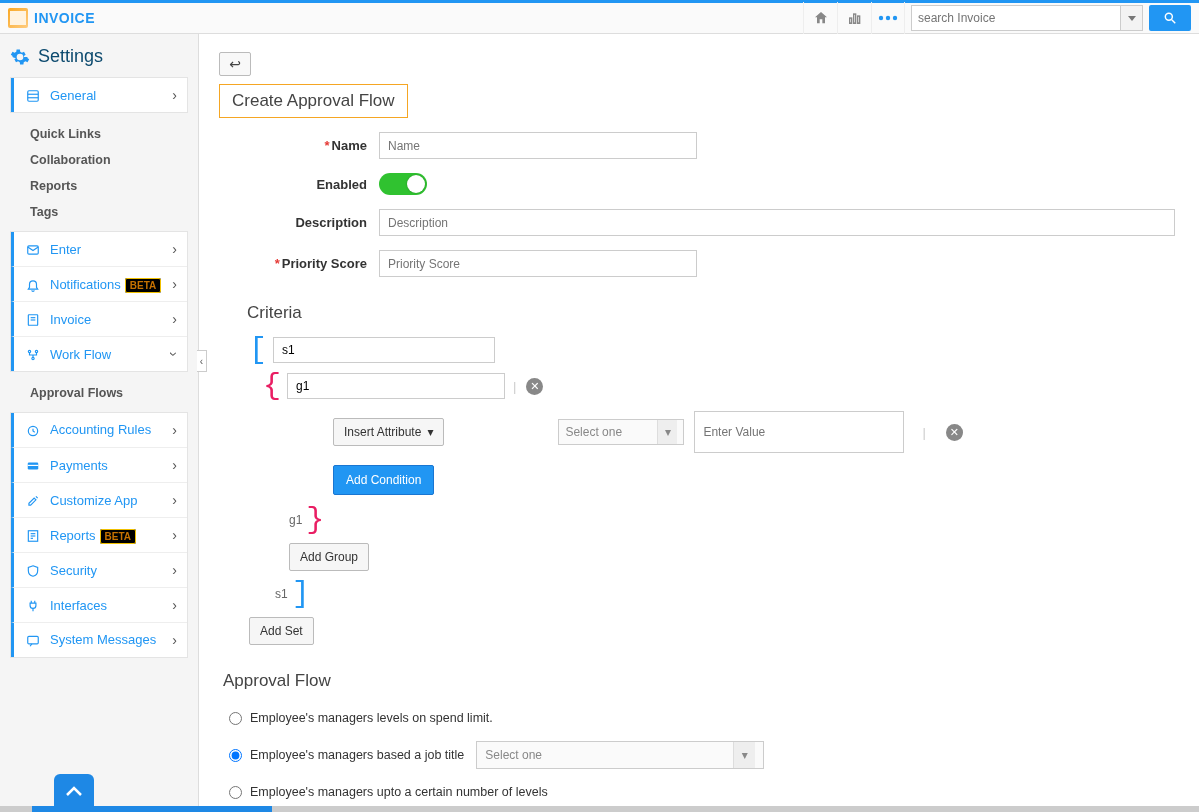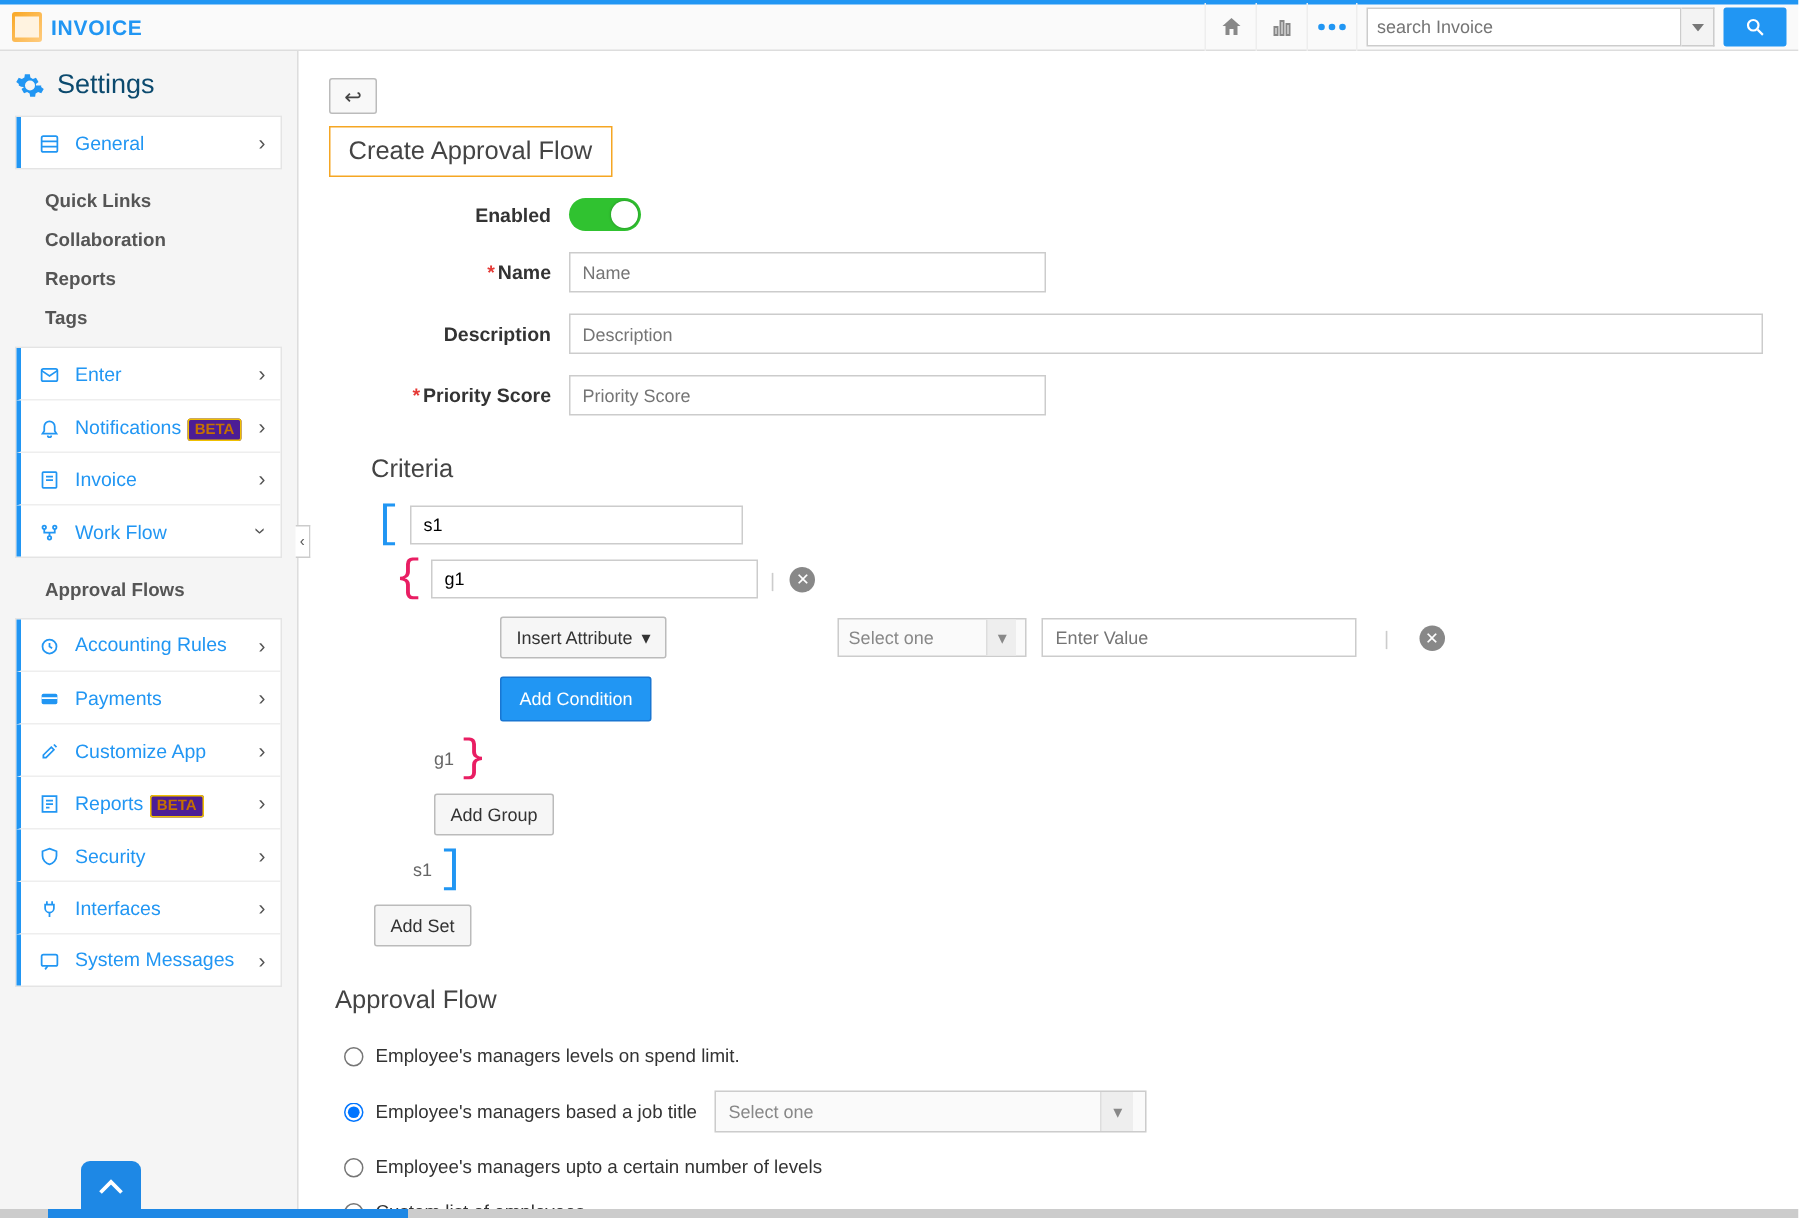--- a/index.html
+++ b/index.html
@@ -24,21 +24,21 @@
 .gear-big { color: #2196f3; }
 .side-group { background: #fff; margin: 0 10px 4px; border: 1px solid #e4e4e4; }
 .side-item { display: flex; align-items: flex-end; padding: 9px 10px 9px 12px; border-left: 3px solid #2196f3; color: #2196f3; cursor: pointer; border-bottom: 1px solid #eee; position: relative; }
 .side-item:last-child { border-bottom: none; }
 .side-item .lbl { flex: 1; font-size: 13px; }
 .side-item .chev { color: #555; font-size: 14px; }
 .side-item .ico { width: 18px; color: #2196f3; margin-right: 6px; display:flex; align-items:center; }
 .sub-list { padding: 4px 0 6px 20px; }
 .sub-link { display: block; padding: 6px 10px; color: #555; font-size: 12.5px; cursor: pointer; font-weight: bold; }
 .side-single { background:#fff; margin:0 10px 4px; border:1px solid #e4e4e4; }
-.badge-beta { background: #4c1d95; color: #c67100; font-size: 10px; font-weight: bold; padding: 1px 4px; border-radius: 2px; margin-left: 4px; border:1px solid #f0c000; }
+.badge-beta { background: #000000; color: #c67100; font-size: 10px; font-weight: bold; padding: 1px 4px; border-radius: 2px; margin-left: 4px; border:1px solid #f0c000; }
 .collapse-handle { position: absolute; right: -9px; top: 316px; width: 10px; height: 22px; background: #fff; border: 1px solid #ccc; border-left:none; display:flex; align-items:center; justify-content:center; font-size:10px; color:#555; cursor:pointer; }
 
 .main { flex: 1; background: #fff; padding: 18px 20px; overflow: auto; }
 .back-btn { width: 32px; height: 24px; border: 1px solid #bbb; background: #f8f8f8; display: flex; align-items: center; justify-content: center; cursor: pointer; font-size: 14px; color:#444; border-radius:2px;}
 .page-title { display: inline-block; border: 1px solid #f5a623; padding: 6px 12px; font-size: 17px; color: #444; margin-top: 8px; }
 .form-row { display: flex; align-items: center; margin-top: 14px; }
 .form-label { width: 160px; text-align: right; padding-right: 12px; font-size: 13px; color: #333; font-weight: bold;}
 .req { color: #e53935; margin-right: 2px; }
 .text-input { border: 1px solid #ccc; height: 27px; padding: 0 8px; font-size: 12px; color: #555; }
 .text-input.w1 { width: 318px; }
@@ -54,21 +54,21 @@
 .bracket.cu { color: #e91e63; }
 .crit-input { border: 1px solid #ccc; height: 26px; width: 222px; padding: 0 8px; font-size: 12px; margin-left: 6px; }
 .crit-input.g { width: 218px; }
 .close-circ { width: 17px; height: 17px; background: #888; border-radius: 50%; color:#fff; display:flex; align-items:center; justify-content:center; font-size:11px; margin-left: 10px; cursor:pointer; }
 .pipe { color:#ccc; margin-left:8px; }
 .indent1 { margin-left: 14px; margin-top: 6px;}
 .cond-row { display: flex; align-items: center; margin: 10px 0 0 84px; gap: 10px; }
 .dd-btn { border: 1px solid #bbb; background: #f6f6f6; height: 28px; padding: 0 10px; font-size: 12px; color: #333; cursor: pointer; display:flex; align-items:center; gap:6px; border-radius:2px;}
 .select-one { border: 1px solid #ccc; height: 26px; width: 126px; background:#fafafa; display:flex; align-items:center; padding:0 6px; color:#888; font-size:12px; margin-left: 104px; cursor:pointer;}
 .select-one .dd-arrow{ margin-left:auto; width:20px; height:24px; background:#eee; display:flex; align-items:center; justify-content:center; border-left:1px solid #ddd;}
-.enter-val { border:1px solid #ccc; height:26px; width:210px; padding:0 8px; font-size:12px; color:#888; }
+.enter-val { border:1px solid #ccc; height:42px; width:210px; padding:0 8px; font-size:12px; color:#888; }
 .btn { border: 1px solid #1976d2; background: #2196f3; color: #fff; padding: 7px 12px; font-size: 12px; cursor: pointer; border-radius: 2px; }
 .btn-gray { border: 1px solid #bbb; background: #f6f6f6; color: #333; padding: 6px 10px; font-size: 12px; cursor: pointer; border-radius:2px;}
 .close-brace-row { display:flex; align-items:center; margin-top:10px; }
 .close-brace-row .tag { font-size:12px; color:#666; margin-right:4px; }
 
 .flow-radios { margin-left: 10px; margin-top: 10px; }
 .radio-row { display: flex; align-items: center; padding: 8px 0; font-size: 12.5px; color: #333; }
 .radio-row input { margin-right: 8px; }
 .select-wide { border:1px solid #ccc; height:28px; width:288px; background:#fafafa; display:flex; align-items:center; padding:0 8px; color:#888; font-size:12px; margin-left:12px; cursor:pointer;}
 .select-wide .dd-arrow{ margin-left:auto; width:22px; height:26px; background:#eee; display:flex; align-items:center; justify-content:center; border-left:1px solid #ddd;}
@@ -286,28 +286,28 @@
           <path d="M2 10l7-7 7 7"></path>
         </svg>
     </div>
   </div>
 
   <div class="main">
     <div class="back-btn">↩</div>
     <div class="page-title">Create Approval Flow</div>
 
     <div class="form-row">
+      <div class="form-label"><span class="req">*</span><span>Name</span></div>
+      <input class="text-input w1" placeholder="Name" style="">
+    </div>
+    <div class="form-row">
       <div class="form-label">Enabled</div>
       <div class="toggle">
           <div class="toggle-knob"></div>
         </div>
-    </div>
-    <div class="form-row">
-      <div class="form-label"><span class="req">*</span><span>Name</span></div>
-      <input class="text-input w1" placeholder="Name" style="">
     </div>
     <div class="form-row">
       <div class="form-label">Description</div>
       <input class="text-input wfull" placeholder="Description" style="">
     </div>
     <div class="form-row">
       <div class="form-label"><span class="req">*</span><span>Priority Score</span></div>
       <input class="text-input w1" placeholder="Priority Score" style="">
     </div>
 

